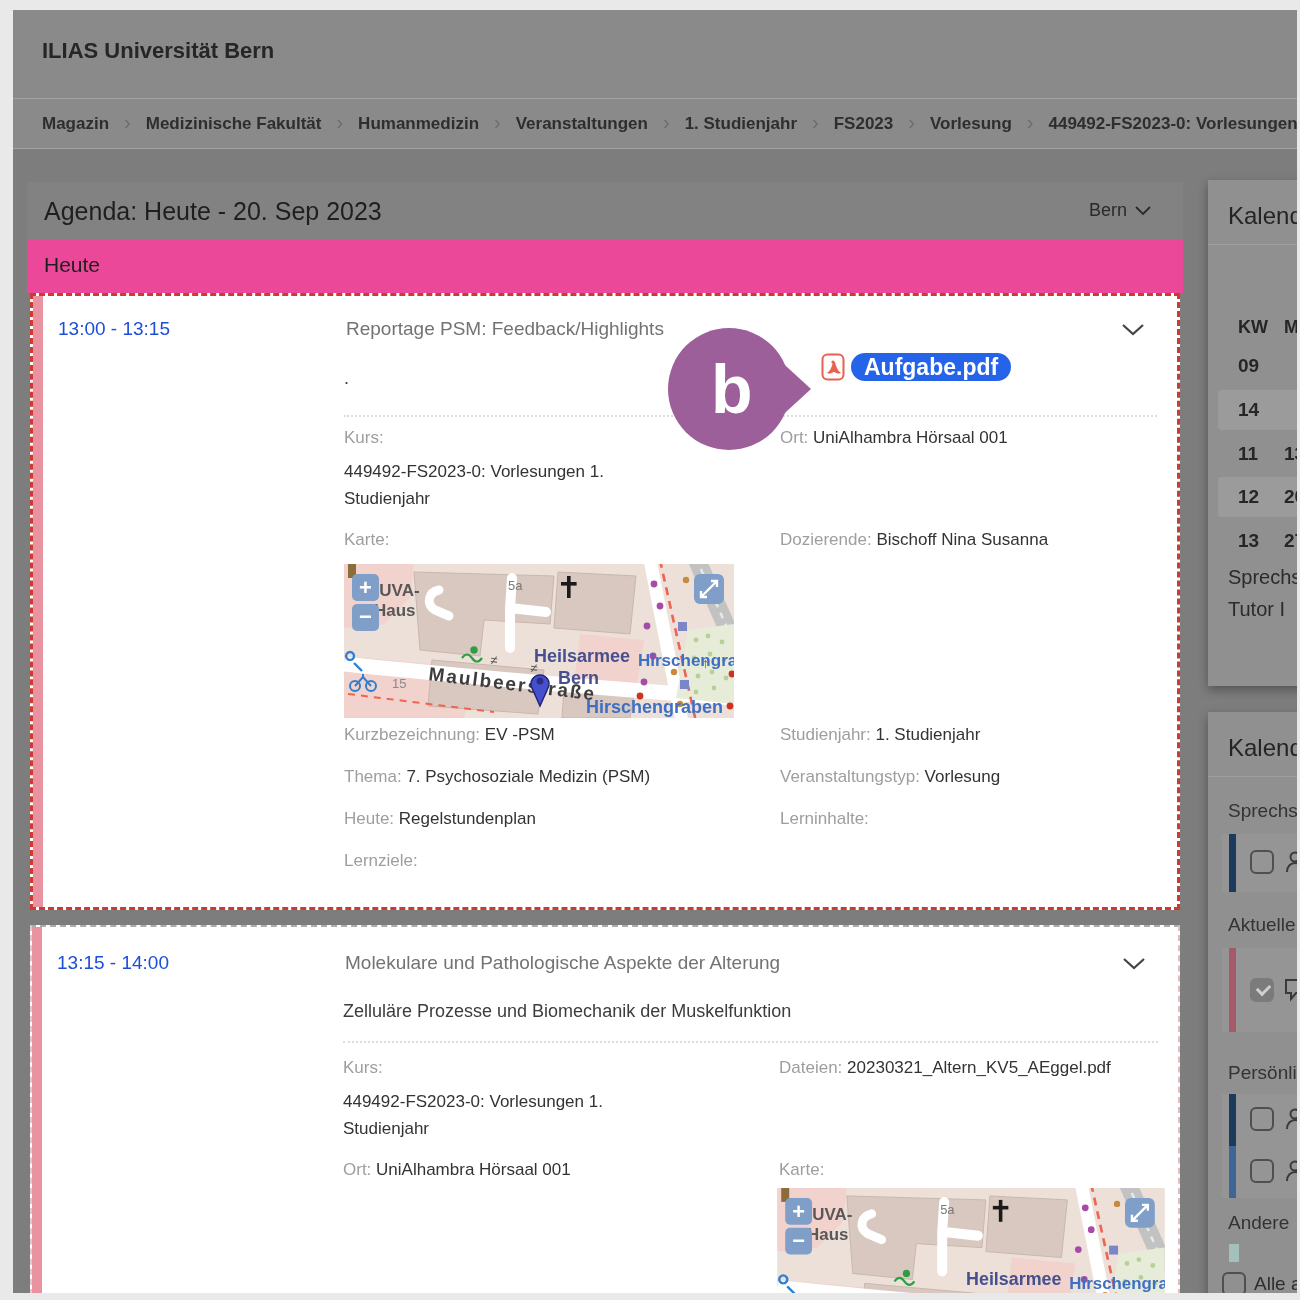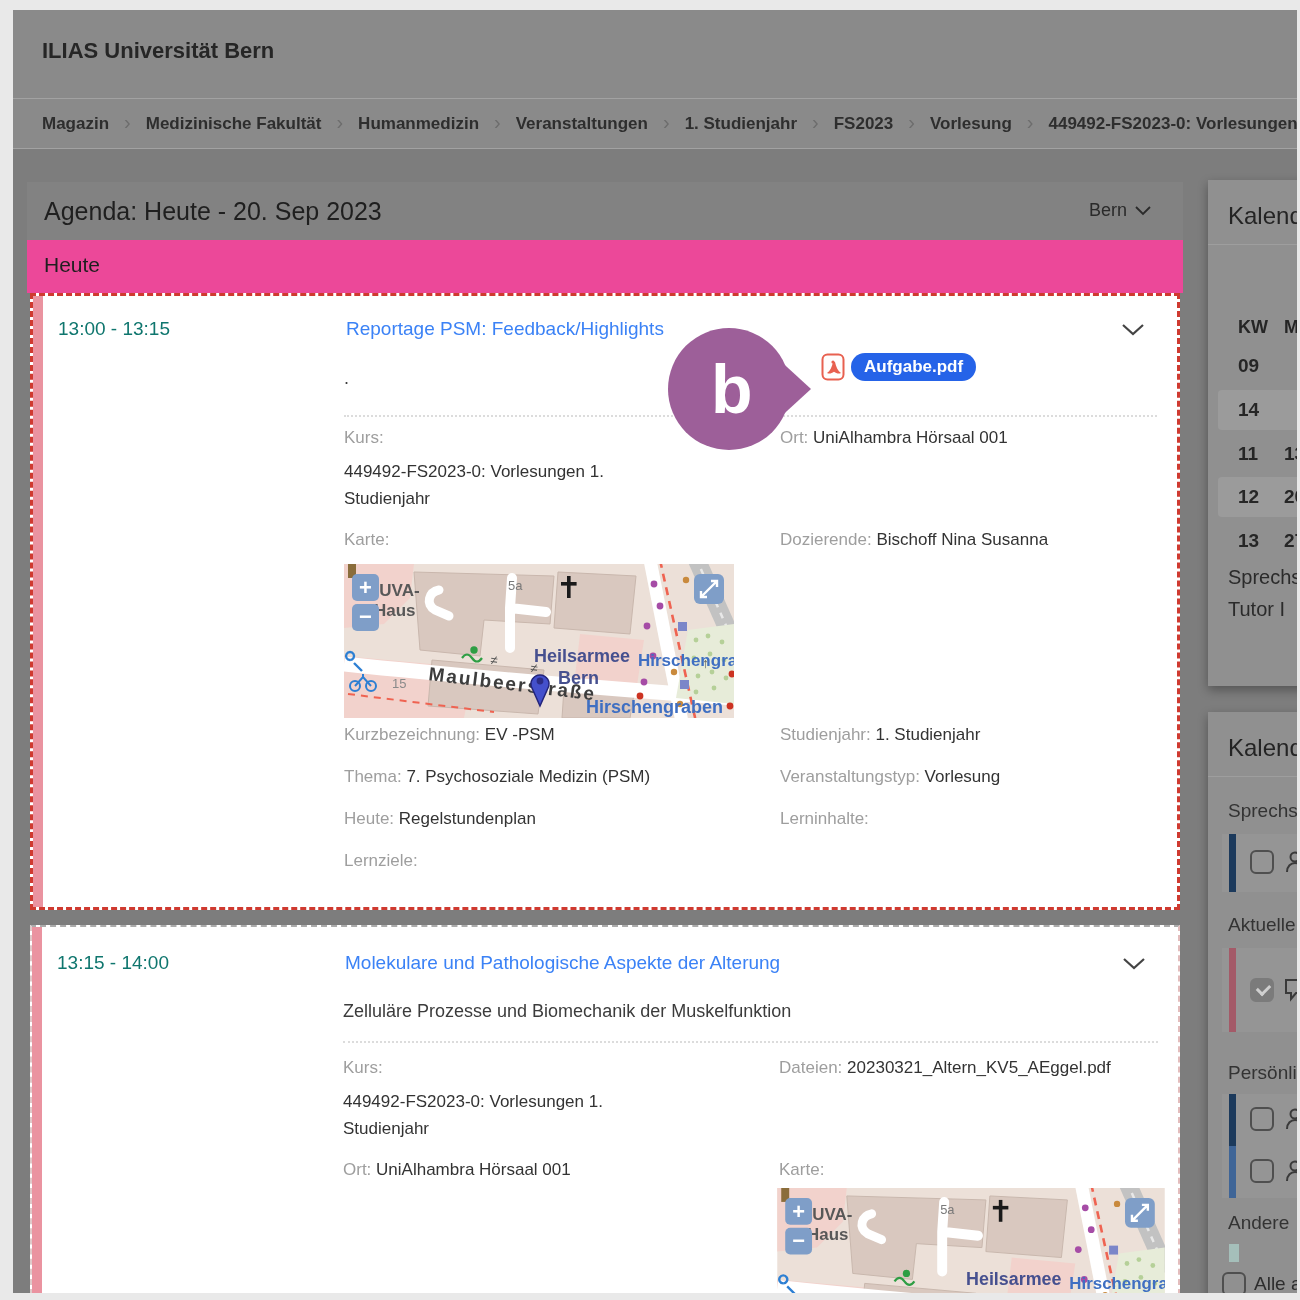--- a/index.html
+++ b/index.html
@@ -26,33 +26,33 @@
   .view-dd{position:absolute;right:32px;top:18px;font-size:18px;color:#2a2a2a;display:flex;align-items:center;gap:8px;cursor:pointer;}
   .heute-row{position:absolute;left:0;top:58px;right:0;height:53px;background:#ec4899;}
   .heute-row span{position:absolute;left:17px;top:13px;font-size:21px;color:#1f1f1f;}
 
   
   .card{position:absolute;background:#fff;box-sizing:border-box;overflow:hidden;}
   .card1{left:3px;top:111px;width:1150px;height:617px;border:3px dashed #cf3a30;}
   .card2{left:3px;top:743px;width:1150px;height:370px;
     border-top:2px dashed #ababab;border-left:2px dashed #dfc9c9;border-right:2px dashed #e3bcbc;border-bottom:none;}
   .accent{position:absolute;left:0;top:0;bottom:0;width:10px;background:#ea93a0;}
-  .ev-time{position:absolute;left:25px;font-size:19px;color:#0f766e;white-space:nowrap;}
-  .ev-title{position:absolute;left:313px;font-size:19px;color:#3b82f6;white-space:nowrap;}
+  .ev-time{position:absolute;left:25px;font-size:19px;color:#1d4ed8;white-space:nowrap;}
+  .ev-title{position:absolute;left:313px;font-size:19px;color:#737373;white-space:nowrap;}
   .ev-desc{position:absolute;left:311px;font-size:18px;color:#3c3c3c;white-space:nowrap;}
   .chev-btn{position:absolute;right:32px;cursor:pointer;}
   .dotline{position:absolute;left:311px;right:20px;border-top:2px dotted #dcdcdc;}
   .field{position:absolute;font-size:17px;white-space:nowrap;text-align:right;}
   .lbl{color:#9e9e9e;}
   .val{color:#333;}
   .wrapfield{position:absolute;left:311px;width:312px;font-size:17px;line-height:27px;color:#333;white-space:normal;}
 
   
   .attach{position:absolute;left:788px;top:57px;display:flex;align-items:center;gap:6px;}
-  .pdf-chip{background:#2563e8;color:#fff;font-size:17px;font-weight:600;border-radius:14px;padding:3px 13px;line-height:22px;cursor:pointer;}
+  .pdf-chip{background:#2563e8;color:#fff;font-size:23px;font-weight:600;border-radius:14px;padding:3px 13px;line-height:22px;cursor:pointer;}
 
   
   .map{position:absolute;overflow:hidden;cursor:pointer;}
   .map1{left:311px;top:268px;width:390px;height:154px;}
   .map2{left:745px;top:261px;width:388px;height:109px;}
 
   
   .balloon{position:absolute;left:646px;top:313px;width:166px;height:146px;pointer-events:none;}
   .balloon text{font-family:"Liberation Sans","DejaVu Sans",sans-serif;}
 

